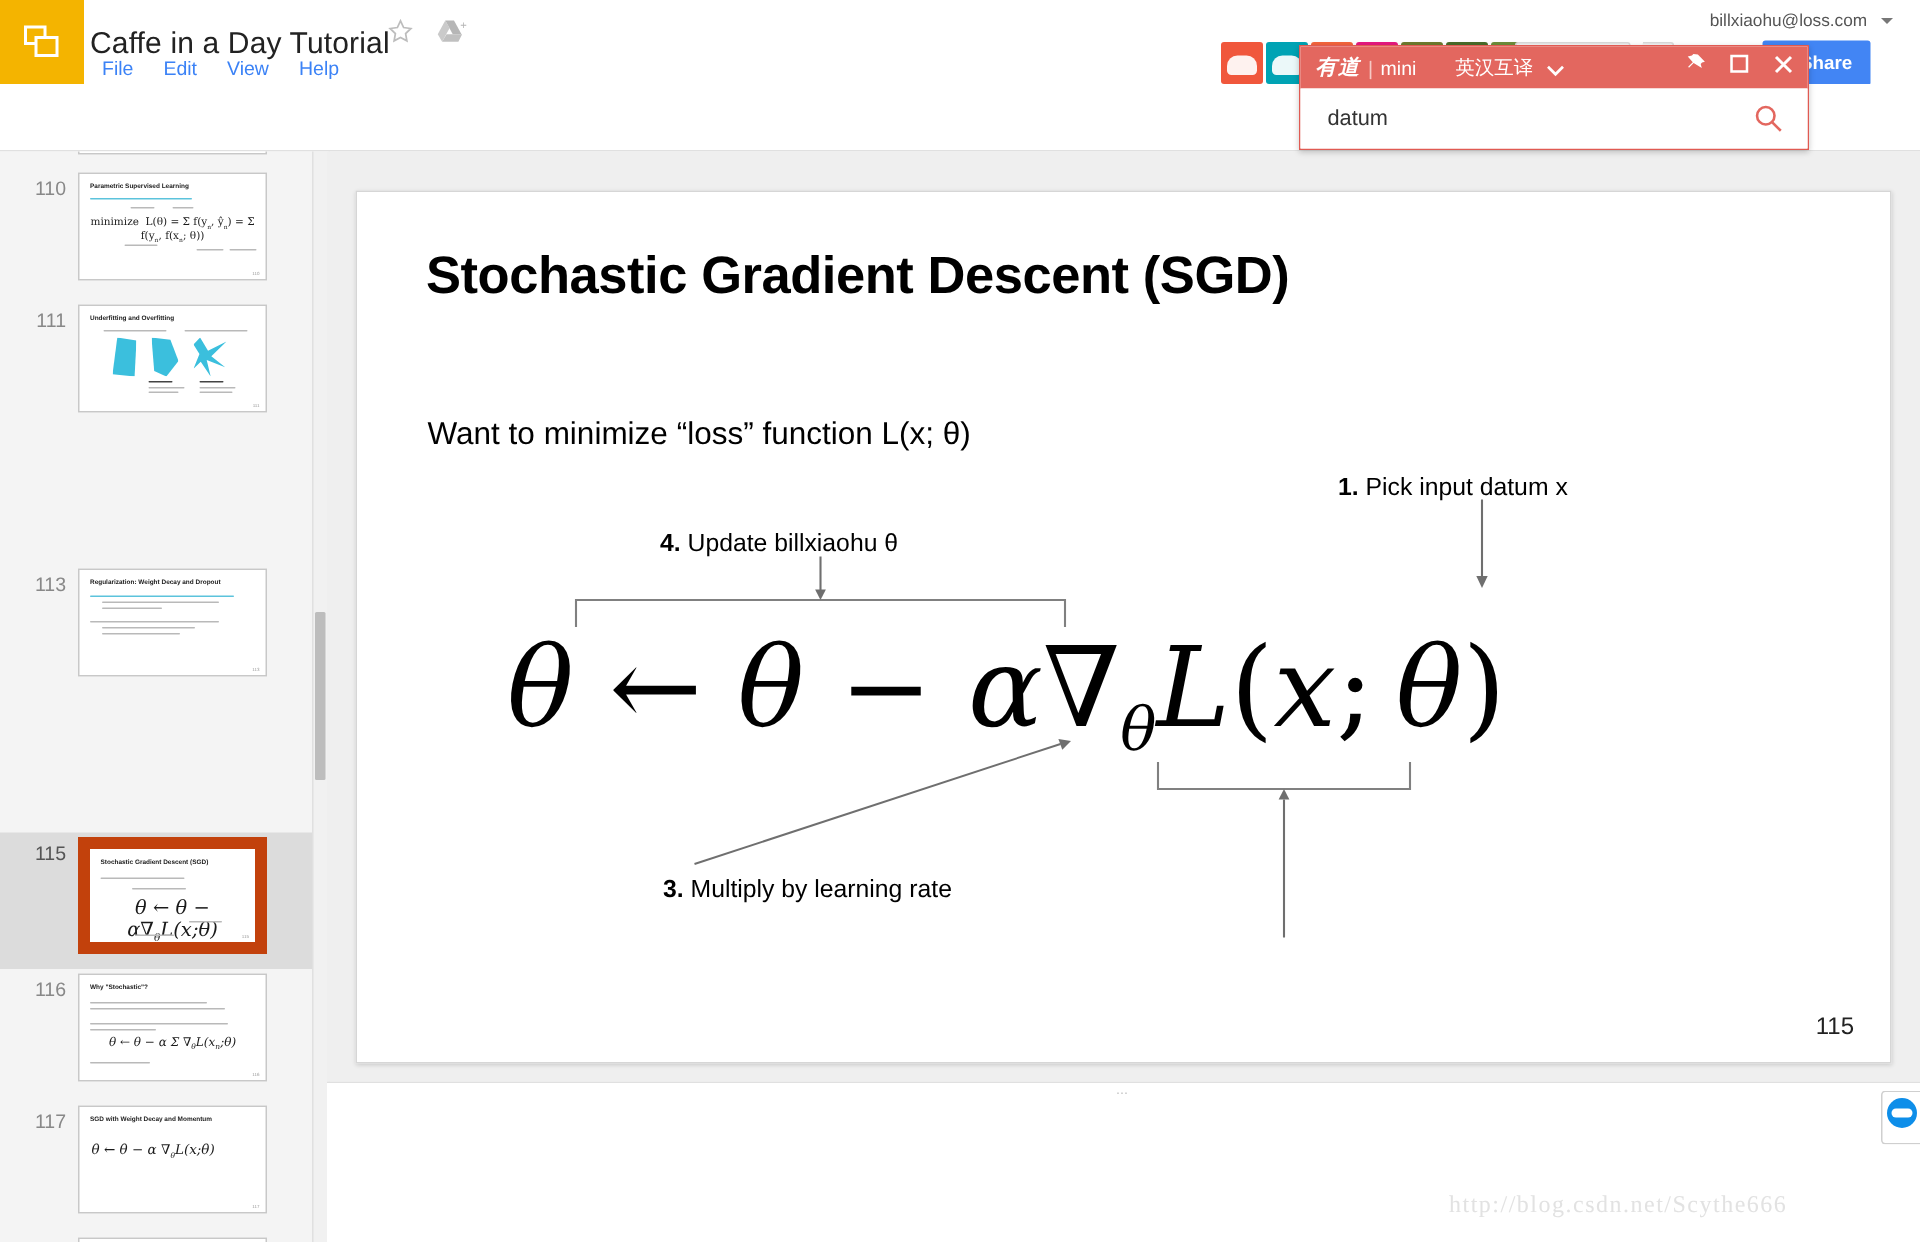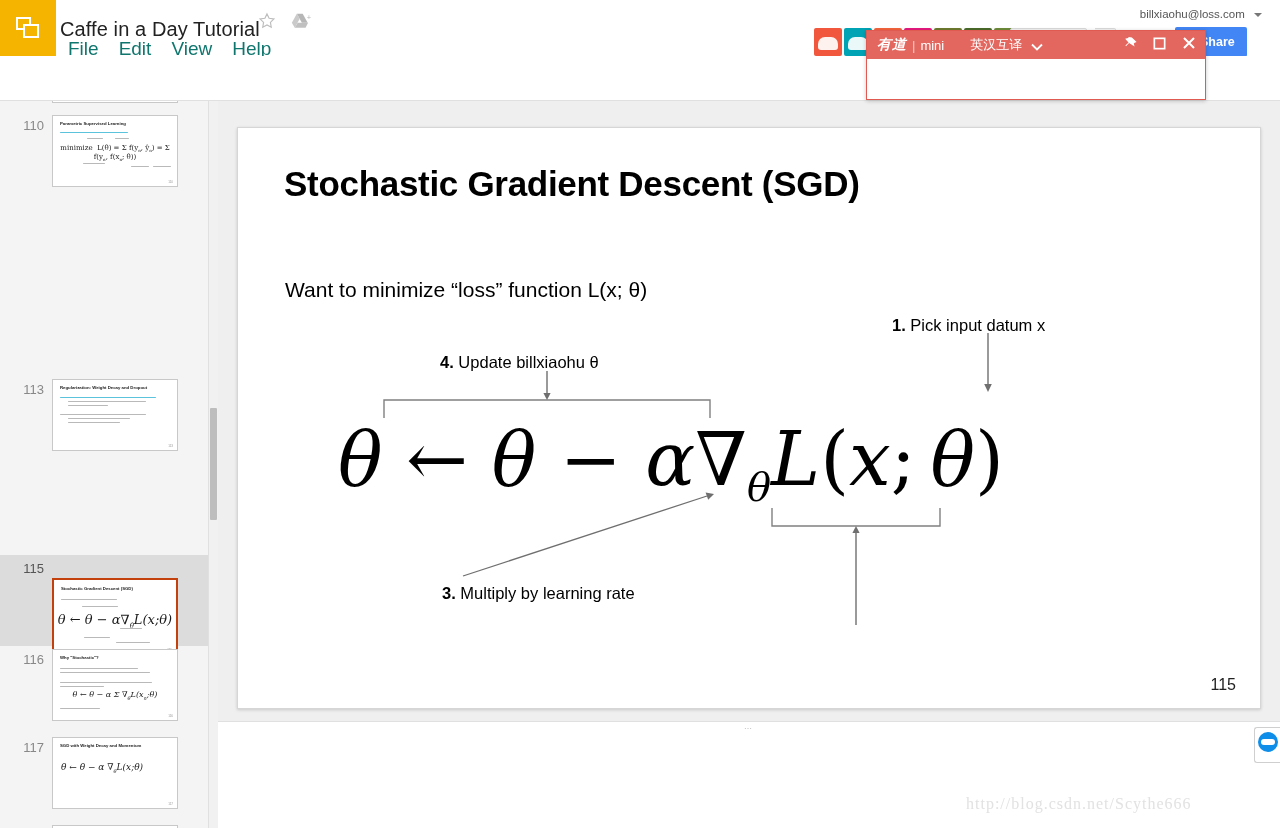--- a/index.html
+++ b/index.html
@@ -13,21 +13,21 @@
 
   
   .header{position:absolute;left:0;top:0;width:1280px;height:56px;background:#ffffff;}
   .app-logo{position:absolute;left:0;top:0;width:56px;height:56px;background:#F4B400;
             display:flex;align-items:center;justify-content:center;}
   .app-logo svg{display:block;}
   .doc-title{position:absolute;left:60px;top:6px;font-size:20px;color:#222;letter-spacing:.1px;margin-top:12px;}
   .star-icon{position:absolute;left:257px;top:11px;width:20px;height:20px;}
   .drive-icon{position:absolute;left:290px;top:12px;width:22px;height:20px;}
   .menubar{position:absolute;left:60px;top:36px;display:flex;gap:4px;}
-  .menubar .mi{font-size:19px;color:#0f766e;padding:2px 8px;border-radius:2px;cursor:default;}
+  .menubar .mi{font-size:13px;color:#3b82f6;padding:2px 8px;border-radius:2px;cursor:default;}
   .account{position:absolute;right:18px;top:8px;font-size:11.5px;color:#555;}
   .account .caret{display:inline-block;margin-left:6px;border-left:4px solid transparent;
     border-right:4px solid transparent;border-top:4px solid #777;vertical-align:middle;}
 
   
   .avatars{position:absolute;left:814px;top:28px;display:flex;gap:2px;}
   .avatars .av{width:28px;height:28px;border-radius:2px;display:block;position:relative;overflow:hidden;}
   .avatars .av .g{position:absolute;left:4px;top:9px;width:20px;height:13px;border-radius:7px 7px 3px 3px;background:rgba(255,255,255,.92);}
   .avatars .av .g2{position:absolute;left:7px;top:6px;width:14px;height:8px;border-radius:6px;background:rgba(255,255,255,.85);}
   .avatars .av.plain{background:#e3e3e3;}
@@ -66,21 +66,21 @@
   .filmstrip{position:absolute;left:0;top:101px;width:208px;height:727px;background:#f4f4f4;overflow:hidden;}
   .fs-scrollbar{position:absolute;left:208px;top:101px;width:10px;height:727px;background:#f1f1f1;
     border-left:1px solid #e0e0e0;border-right:1px solid #e0e0e0;}
   .fs-thumbspace{position:absolute;left:210px;top:408px;width:7px;height:112px;background:#bdbdbd;border-radius:1px;}
   .slide-row{position:absolute;left:0;width:208px;display:flex;}
   .slide-row.sel{background:#dcdcdc;}
   .slide-num{width:52px;text-align:right;padding-right:8px;font-size:13px;color:#888;padding-top:3px;
     box-sizing:border-box;}
   .slide-row.sel .slide-num{color:#555;}
   .thumb{width:126px;background:#fff;border:1px solid #c8c8c8;box-sizing:border-box;position:relative;overflow:hidden;}
-  .slide-row.sel .thumb{border:2px solid #c2410c;margin-top:20px;}
+  .slide-row.sel .thumb{border:8px solid #c2410c;}
   .th-title{position:absolute;left:7px;top:5px;right:5px;font-size:4.3px;font-weight:bold;color:#1a1a1a;line-height:1.2;}
   .th-line{position:absolute;background:#b9b9b9;height:1.4px;border-radius:1px;}
   .th-tline{position:absolute;background:#3fb9d6;height:1.4px;border-radius:1px;opacity:.85;}
   .th-pg{position:absolute;right:4px;bottom:2px;font-size:3px;color:#999;}
   .th-blob{position:absolute;background:#3BBFDD;}
   .th-eq{position:absolute;left:0;right:0;text-align:center;font-family:"DejaVu Serif",serif;color:#1a1a1a;}
 
   
   .canvas{position:absolute;left:218px;top:101px;width:1062px;height:620px;background:#efefef;}
   .slide{position:absolute;left:19px;top:26px;width:1024px;height:582px;background:#fff;
@@ -253,20 +253,38 @@
         <div class="th-eq" style="top:28px;font-size:7px">minimize&nbsp; L(θ) = Σ f(y<sub style="font-size:4px">n</sub>, ŷ<sub style="font-size:4px">n</sub>) = Σ f(y<sub style="font-size:4px">n</sub>, f(x<sub style="font-size:4px">n</sub>; θ))</div>
         <div class="th-line" style="left:34px;top:22px;width:16px;height:.9px"></div>
         <div class="th-line" style="left:62px;top:22px;width:14px;height:.9px"></div>
         <div class="th-line" style="left:30px;top:47px;width:22px;height:.8px"></div>
         <div class="th-line" style="left:78px;top:50px;width:18px;height:.8px"></div>
         <div class="th-line" style="left:100px;top:50px;width:18px;height:.8px"></div>
         <div class="th-pg">110</div>
       </div>
     </div>
 
+    <div class="slide-row" style="top:102px;height:82px">
+      <div class="slide-num">111</div>
+      <div class="thumb" style="height:72px">
+        <div class="th-title">Underfitting and Overfitting</div>
+        <div class="th-line" style="left:16px;top:16px;width:42px;height:.9px"></div>
+        <div class="th-line" style="left:70px;top:16px;width:42px;height:.9px"></div>
+        <div class="th-blob" style="left:22px;top:21px;width:16px;height:26px;clip-path:polygon(20% 0,100% 8%,92% 100%,0 94%)"></div>
+        <div class="th-blob" style="left:48px;top:21px;width:18px;height:26px;clip-path:polygon(0 0,70% 6%,100% 60%,55% 100%,10% 86%)"></div>
+        <div class="th-blob" style="left:76px;top:21px;width:22px;height:26px;clip-path:polygon(20% 0,44% 34%,100% 10%,54% 48%,96% 76%,40% 58%,52% 100%,22% 62%,0 80%,18% 42%,0 18%)"></div>
+        <div class="th-tline" style="left:46px;top:50px;width:16px;height:1px;background:#222"></div>
+        <div class="th-tline" style="left:80px;top:50px;width:16px;height:1px;background:#222"></div>
+        <div class="th-line" style="left:46px;top:54px;width:24px;height:.7px"></div>
+        <div class="th-line" style="left:46px;top:57px;width:20px;height:.7px"></div>
+        <div class="th-line" style="left:80px;top:54px;width:24px;height:.7px"></div>
+        <div class="th-line" style="left:80px;top:57px;width:22px;height:.7px"></div>
+        <div class="th-pg">111</div>
+      </div>
+    </div>
 
 
     <div class="slide-row" style="top:278px;height:82px">
       <div class="slide-num">113</div>
       <div class="thumb" style="height:72px">
         <div class="th-title">Regularization: Weight Decay and Dropout</div>
         <div class="th-tline" style="left:7px;top:17px;width:96px"></div>
         <div class="th-line" style="left:15px;top:21px;width:78px;height:.9px"></div>
         <div class="th-line" style="left:15px;top:25px;width:40px;height:.9px"></div>
         <div class="th-line" style="left:7px;top:34px;width:86px;height:1px"></div>
@@ -402,15 +420,24 @@
               <rect x="2.5" y="2.5" width="11" height="11" fill="none" stroke="#fff" stroke-width="1.8"></rect>
             </svg>
         </span>
         <span>
           <svg viewBox="0 0 16 16" width="16" height="16">
               <path d="M3 3l10 10M13 3L3 13" stroke="#fff" stroke-width="2"></path>
             </svg>
         </span>
       </span>
     </div>
+    <div class="yd-field">
+      <span class="yd-word">datum</span>
+      <span class="yd-search">
+        <svg viewBox="0 0 22 22" width="20" height="20">
+          <circle cx="9" cy="9" r="6.4" fill="none" stroke="#e3675f" stroke-width="1.9"></circle>
+          <path d="M13.8 13.8L20 20" stroke="#e3675f" stroke-width="1.9"></path>
+        </svg>
+      </span>
+    </div>
   </div>
 
 </div>
 
 </body></html>

